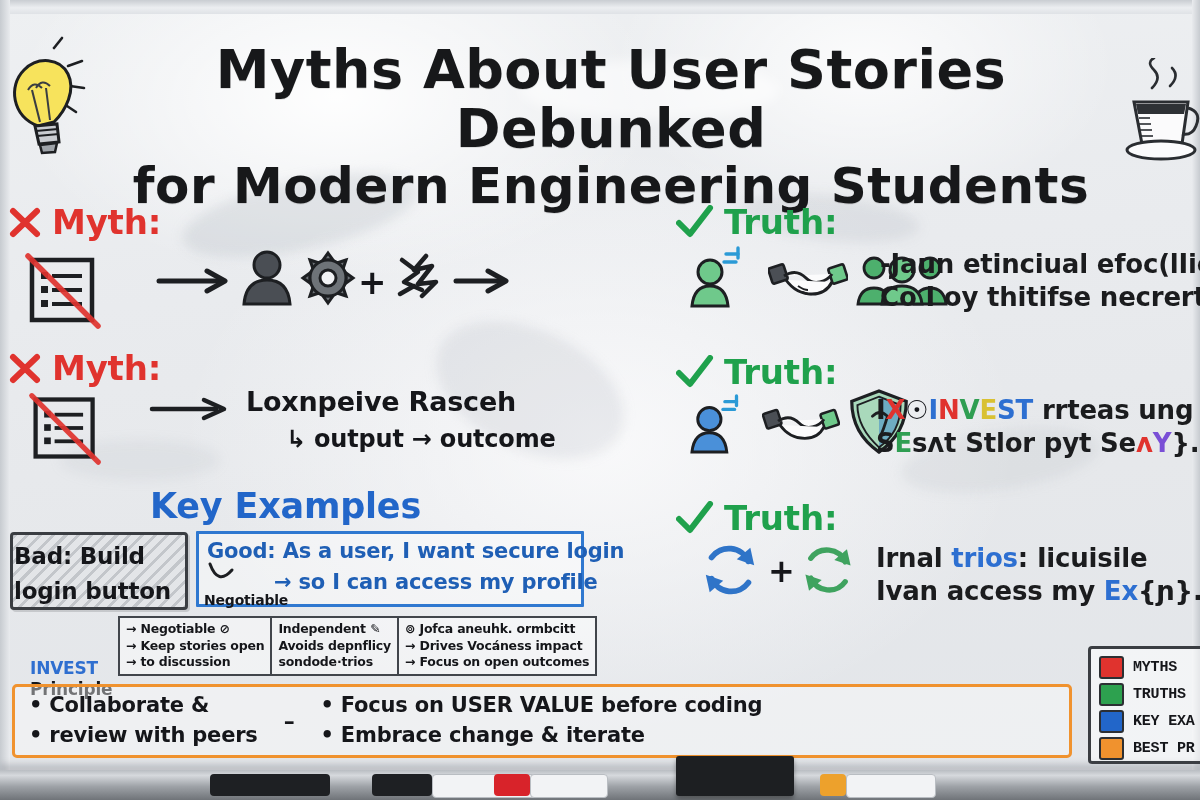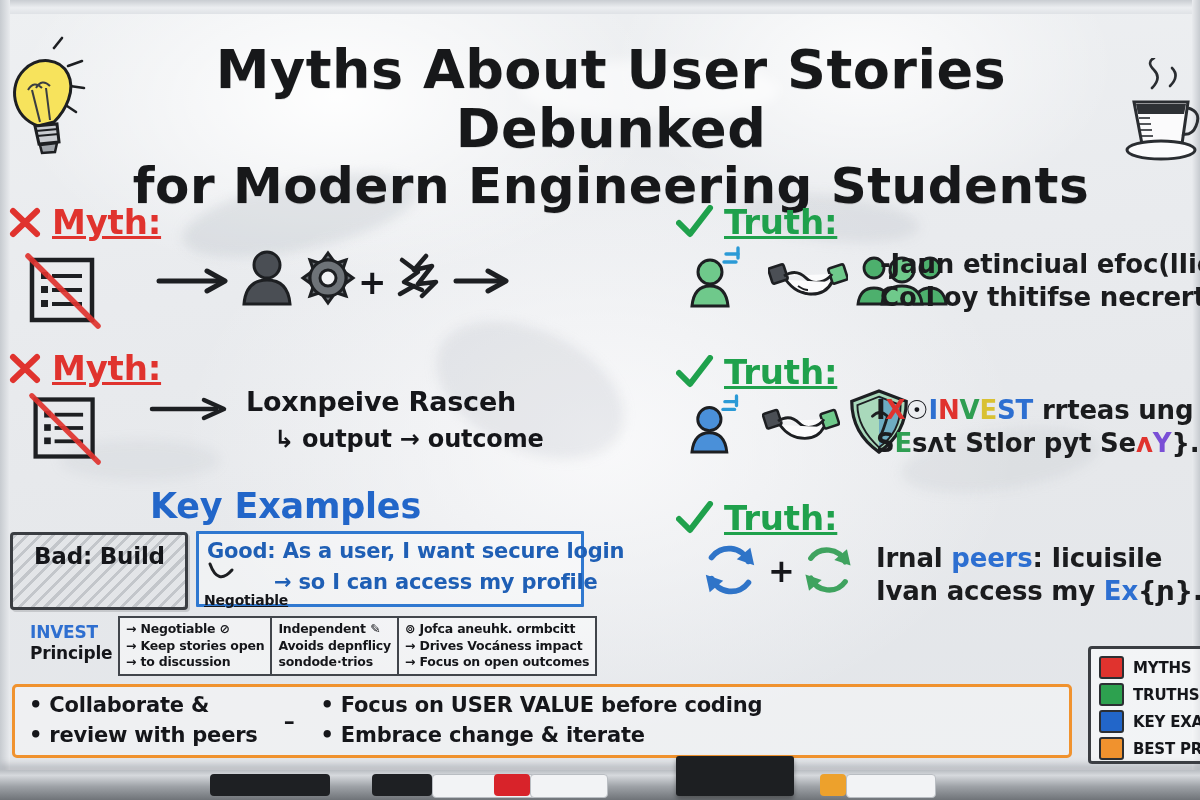--- a/index.html
+++ b/index.html
@@ -36,68 +36,68 @@
   .title .line{color:#17181a;font-size:54px;line-height:1.10;font-weight:700;
     letter-spacing:.5px;text-shadow:0 1px 0 rgba(0,0,0,.10);}
   .title .line.l2{font-size:50px;}
 
   
   .bulb{position:absolute;left:2px;top:30px;width:92px;height:140px;}
   .coffee{position:absolute;right:-4px;top:58px;width:86px;height:116px;}
 
   
   .row-label{position:absolute;display:flex;align-items:center;gap:10px;}
-  .row-label .txt{font-size:34px;font-weight:700;text-decoration:underline;}
+  .row-label .txt{font-size:34px;font-weight:700;}
   .myth .txt{color:#e0332e;}
   .truth .txt{color:#1fa14c;}
   .xmark{width:34px;height:34px;}
   .check{width:38px;height:34px;}
 
   .cell{position:absolute;}
   .garble{font-size:26px;color:#1b1c1e;font-weight:700;line-height:1.28;white-space:nowrap;}
   .bodytext{font-size:27px;color:#15161a;font-weight:700;line-height:1.3;}
 
   .sub{font-size:24px;color:#15161a;font-weight:700;}
 
   
   .keyhead{position:absolute;left:150px;top:486px;font-size:35px;font-weight:700;color:#2266c9;}
   .badbox{position:absolute;left:10px;top:532px;width:172px;height:72px;
     border:3px solid #3a3d42;border-radius:4px;
     background:repeating-linear-gradient(135deg,rgba(120,126,134,.30) 0 3px,rgba(255,255,255,0) 3px 9px),#e3e5e8;
     box-shadow:2px 2px 0 rgba(60,63,68,.18);}
-  .badbox span{display:block;font-size:23px;font-weight:700;color:#15161a;line-height:1.22;padding:7px 0 0 21px;}
+  .badbox span{display:block;font-size:23px;font-weight:700;color:#15161a;line-height:1.22;padding:7px 0 0 1px;}
   .goodbox{position:absolute;left:196px;top:531px;width:382px;height:70px;
     border:3px solid #2f78d0;border-radius:1px;background:rgba(255,255,255,.42);}
   .goodbox span{display:block;font-size:21px;font-weight:700;color:#1f5fb5;line-height:1.3;padding:4px 0 0 8px;white-space:nowrap;}
   .goodbox .l2{padding-left:75px;}
-  .negotiable{position:absolute;left:204px;top:592px;font-size:14px;font-weight:700;color:#15161a;text-decoration:underline;}
+  .negotiable{position:absolute;left:204px;top:592px;font-size:14px;font-weight:700;color:#15161a;}
 
   
   .investlbl{position:absolute;left:30px;top:622px;font-size:17px;font-weight:700;line-height:1.25;}
-  .investlbl .i1{color:#2f6fd0;}
+  .investlbl .i1{color:#2f6fd0;margin-top:36px;}
   .investlbl .i2{color:#15161a;}
   .itable{position:absolute;left:118px;top:616px;display:flex;border:2px solid #41454b;background:rgba(255,255,255,.45);}
   .icol{padding:3px 6px;border-right:2px solid #41454b;}
   .icol:last-child{border-right:none;}
   .icol div{font-size:12.5px;font-weight:700;color:#15161a;line-height:1.33;white-space:nowrap;}
 
   
   .bestbar{position:absolute;left:12px;top:684px;width:1060px;height:74px;
     border:3px solid #f0922e;border-radius:5px;background:rgba(255,255,255,.40);
     display:flex;align-items:center;gap:26px;padding:0 14px;box-sizing:border-box;}
   .bestcol div{font-size:21px;font-weight:700;color:#15161a;line-height:1.42;white-space:nowrap;}
   .dash{color:#15161a;font-weight:900;font-size:22px;}
 
   
   .legend{position:absolute;left:1088px;top:646px;width:126px;height:118px;
     border:3px solid #3a3d42;border-radius:4px;background:rgba(255,255,255,.55);
     padding:7px 0 0 8px;box-sizing:border-box;}
   .lrow{display:flex;align-items:center;gap:9px;margin-bottom:4px;}
   .sw{width:21px;height:19px;border:2px solid #2c2f33;border-radius:3px;}
-  .lrow span{font-size:15px;font-weight:700;color:#15161a;white-space:nowrap;}
+  .lrow span{font-size:15px;font-weight:700;color:#15161a;white-space:nowrap;font-family:Liberation Mono, monospace;}
 
   
   .tray{position:absolute;left:0;top:770px;width:1200px;height:30px;
     background:linear-gradient(180deg,#b9bdc2 0%,#d6d9dd 18%,#9ea2a7 55%,#6f7378 100%);}
   .trayshadow{position:absolute;left:0;top:764px;width:1200px;height:10px;background:rgba(80,85,92,.25);filter:blur(3px);}
   .marker{position:absolute;height:22px;border-radius:4px;top:774px;}
   .eraser{position:absolute;left:676px;top:756px;width:118px;height:40px;background:#1d1f22;border-radius:3px;
     box-shadow:0 3px 5px rgba(0,0,0,.35);}
 </style>
 </head>
@@ -324,21 +324,21 @@
     <svg viewBox="0 0 82 26" width="82" height="26">
       <g stroke="#1d1f22" stroke-width="4.5" fill="none" stroke-linecap="round" stroke-linejoin="round">
         <line x1="4" y1="13" x2="68" y2="13"></line>
           <polyline points="56,4 76,13 56,22"></polyline>
       </g>
     </svg>
   </div>
 
   <div class="cell" style="left:246px;top:384px;">
     <div class="bodytext hand">Loxnpeive Rasceh</div>
-    <div class="sub hand" style="margin-top:6px;margin-left:28px;">↳ output → outcome</div>
+    <div class="sub hand" style="margin-top:6px;margin-left:40px;">↳ output → outcome</div>
   </div>
 
   <div class="row-label truth" style="left:676px;top:352px;">
     <svg class="check" viewBox="0 0 38 34">
       <polyline points="3,18 14,29 34,3" fill="none" stroke="#1fa14c" stroke-width="6" stroke-linecap="round" stroke-linejoin="round"></polyline>
     </svg>
     <span class="txt hand">Truth:</span>
   </div>
 
   <div class="cell" style="left:690px;top:392px;">
@@ -377,20 +377,21 @@
     </div>
     <div class="garble hand">
       S<span style="color:#2f9e52;">E</span>sʌt Stlor pyt Se<span style="color:#e0332e;">ʌ</span><span style="color:#7a4fd6;">Y</span>}.
     </div>
   </div>
 
   <div class="keyhead hand">Key Examples</div>
 
   <div class="badbox">
     <span class="hand">Bad: Build</span>
+    <span class="hand">login button</span>
   </div>
 
   <div class="goodbox">
     <span class="hand">Good: As a user, I want secure login</span>
     <span class="hand l2">→ so I can access my profile</span>
   </div>
   <div class="cell" style="left:206px;top:560px;">
     <svg viewBox="0 0 34 30" width="34" height="30">
       <path d="M4 4 q8 22 22 6" fill="none" stroke="#1d1f22" stroke-width="3" stroke-linecap="round"></path>
     </svg>
@@ -422,21 +423,21 @@
       <g fill="none" stroke="#3fa35f" stroke-width="6" stroke-linecap="round">
         <path d="M50 22 A22 22 0 0 0 12 18"></path>
         <path d="M12 40 A22 22 0 0 0 50 44"></path>
       </g>
       <polygon points="52,8 56,26 38,20" fill="#3fa35f"></polygon>
       <polygon points="10,54 6,36 24,42" fill="#3fa35f"></polygon>
     </svg>
   </div>
 
   <div class="cell" style="left:876px;top:542px;">
-    <div class="garble hand">Irnal <span style="color:#2d6fd1;">peers</span>: Iicuisile</div>
+    <div class="garble hand">Irnal <span style="color:#2d6fd1;">trios</span>: Iicuisile</div>
     <div class="garble hand">Ivan access my <span style="color:#2d6fd1;">Ex</span>{ɲ}.</div>
   </div>
 
   <div class="investlbl hand">
     <div class="i1">INVEST</div>
     <div class="i2">Principle</div>
   </div>
 
   <div class="itable">
     <div class="icol">

